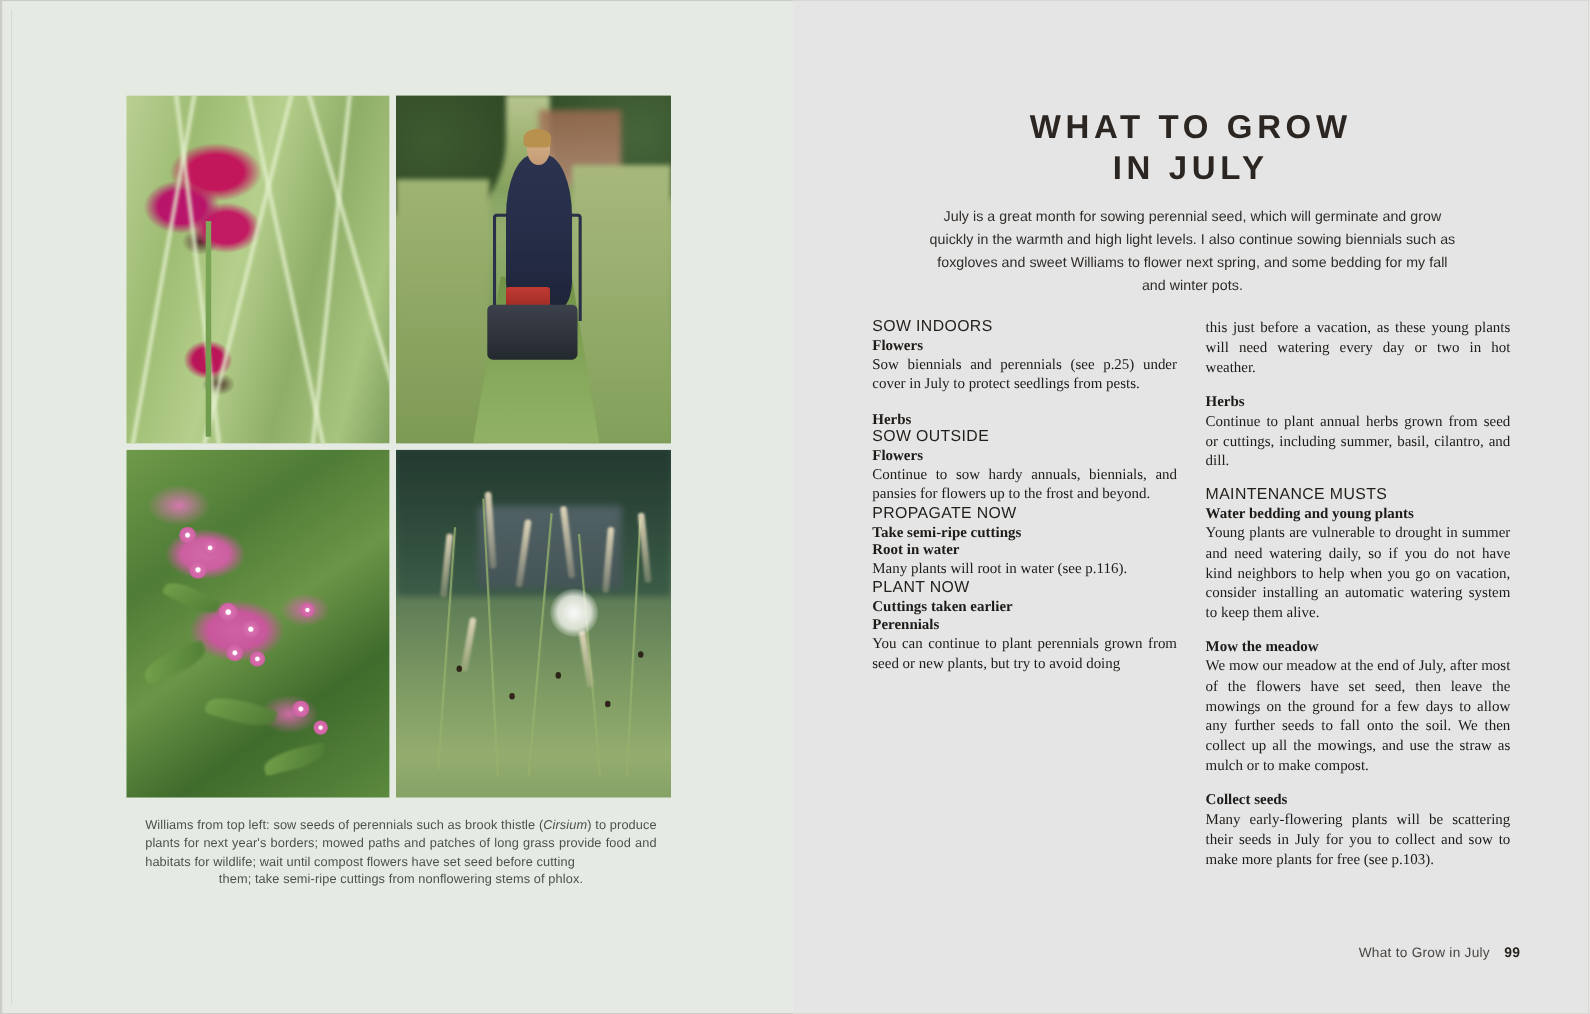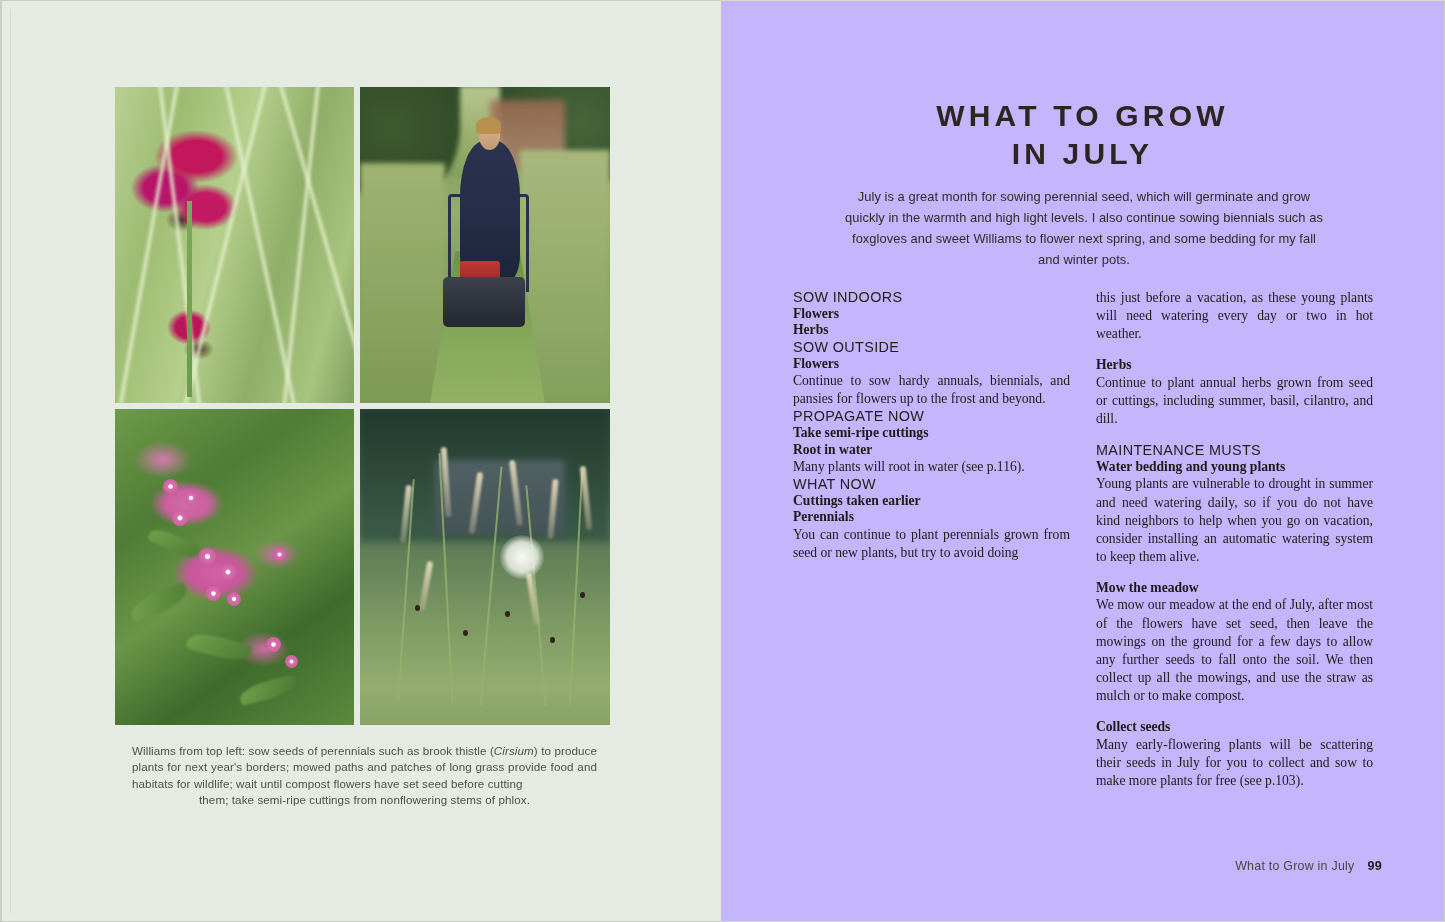--- a/index.html
+++ b/index.html
@@ -174,21 +174,21 @@
     font-size:11.6px;line-height:1.42;color:#4b514b;
     text-align:justify;letter-spacing:.1px;
   }
   .caption .last{display:block;text-align:center;}
   .caption i{}
 
   
   .page-right{
     position:relative;
     width:724px;height:922px;
-    background:#c4b5fd;
+    background:#e5e5e5;
     box-sizing:border-box;
     border-right:1px solid #cfcfca;
     border-top:1px solid #d8d8d3;
     border-bottom:1px solid #d8d8d3;
   }
   .title{
     position:absolute;left:0;top:76px;width:100%;
     text-align:center;
     font-size:30px;font-weight:bold;letter-spacing:4.2px;
     line-height:1.26;color:#2b2622;
@@ -323,38 +323,39 @@
 
     <p class="intro">July is a great month for sowing perennial seed, which will germinate and grow quickly in the warmth and high light levels. I also continue sowing biennials such as foxgloves and sweet Williams to flower next spring, and some bedding for my fall and winter pots.</p>
 
     <div class="columns">
 
       <div class="col">
 
         <div class="sec-block">
           <div class="sec-head">SOW INDOORS</div>
           <div class="sub-head">Flowers</div>
+          <p class="body-p">Sow biennials and perennials (see p.25) under cover in July to protect seedlings from pests.</p>
           <div class="sub-head">Herbs</div>
         </div>
 
         <div class="sec-block">
           <div class="sec-head">SOW OUTSIDE</div>
           <div class="sub-head">Flowers</div>
           <p class="body-p">Continue to sow hardy annuals, biennials, and pansies for flowers up to the frost and beyond.</p>
         </div>
 
         <div class="sec-block">
           <div class="sec-head">PROPAGATE NOW</div>
           <div class="sub-head">Take semi-ripe cuttings</div>
           <div class="sub-head">Root in water</div>
           <p class="body-p">Many plants will root in water (see p.116).</p>
         </div>
 
         <div class="sec-block">
-          <div class="sec-head">WHAT NOW</div>
+          <div class="sec-head">PLANT NOW</div>
           <div class="sub-head">Cuttings taken earlier</div>
           <div class="sub-head">Perennials</div>
           <p class="body-p">You can continue to plant perennials grown from seed or new plants, but try to avoid doing</p>
         </div>
 
       </div>
 
       <div class="col">
 
         <p class="body-p">this just before a vacation, as these young plants will need watering every day or two in hot weather.</p>

